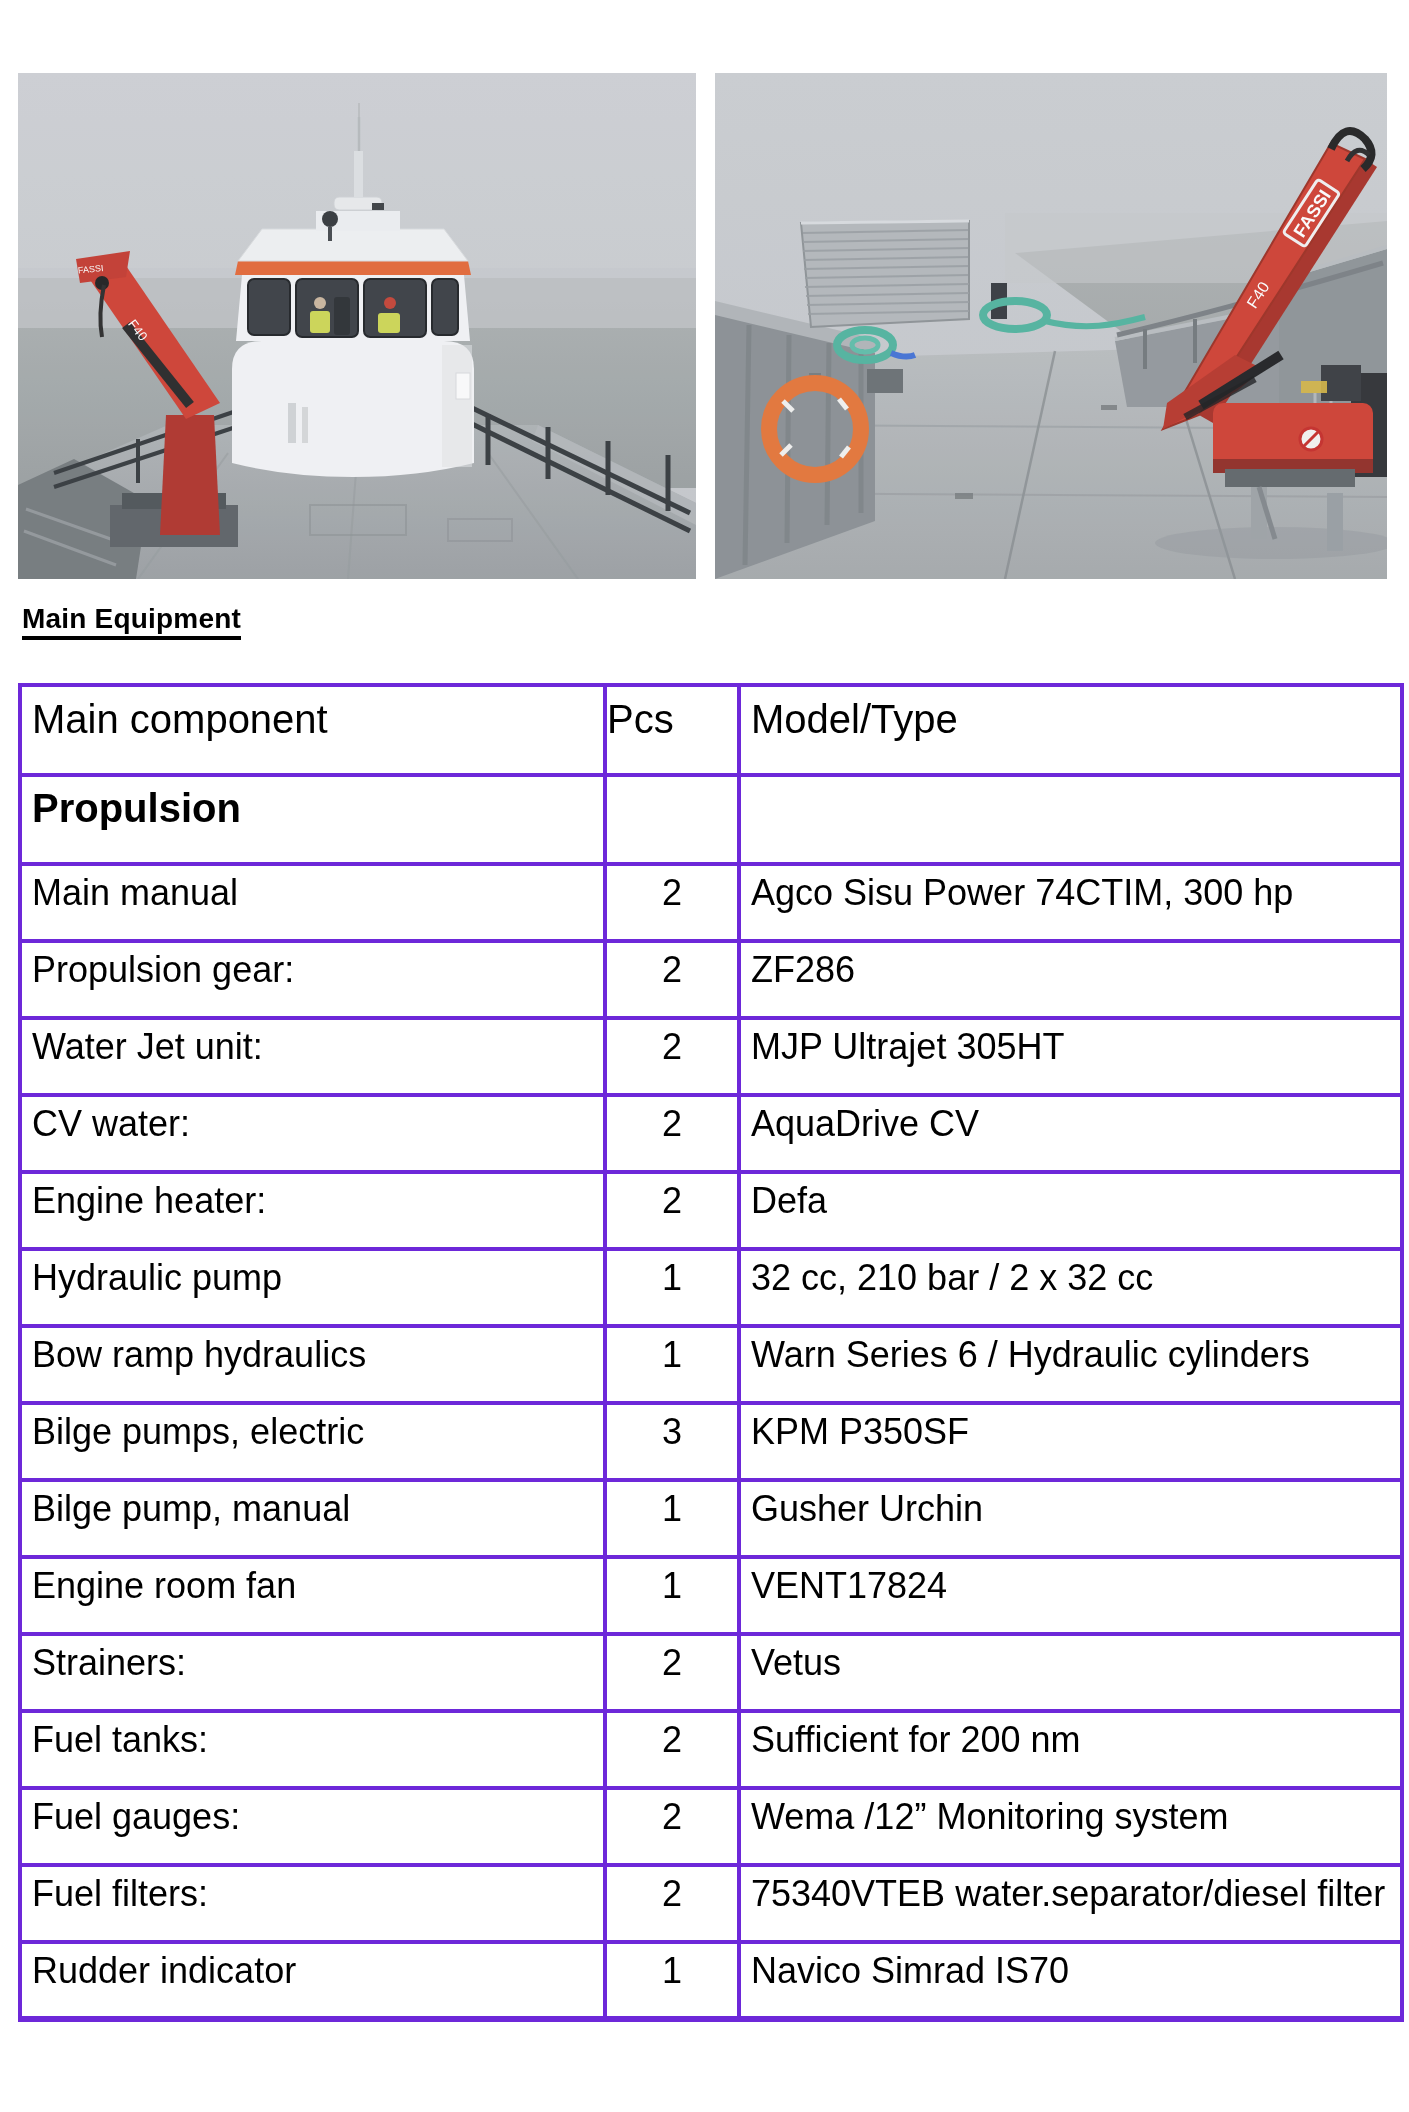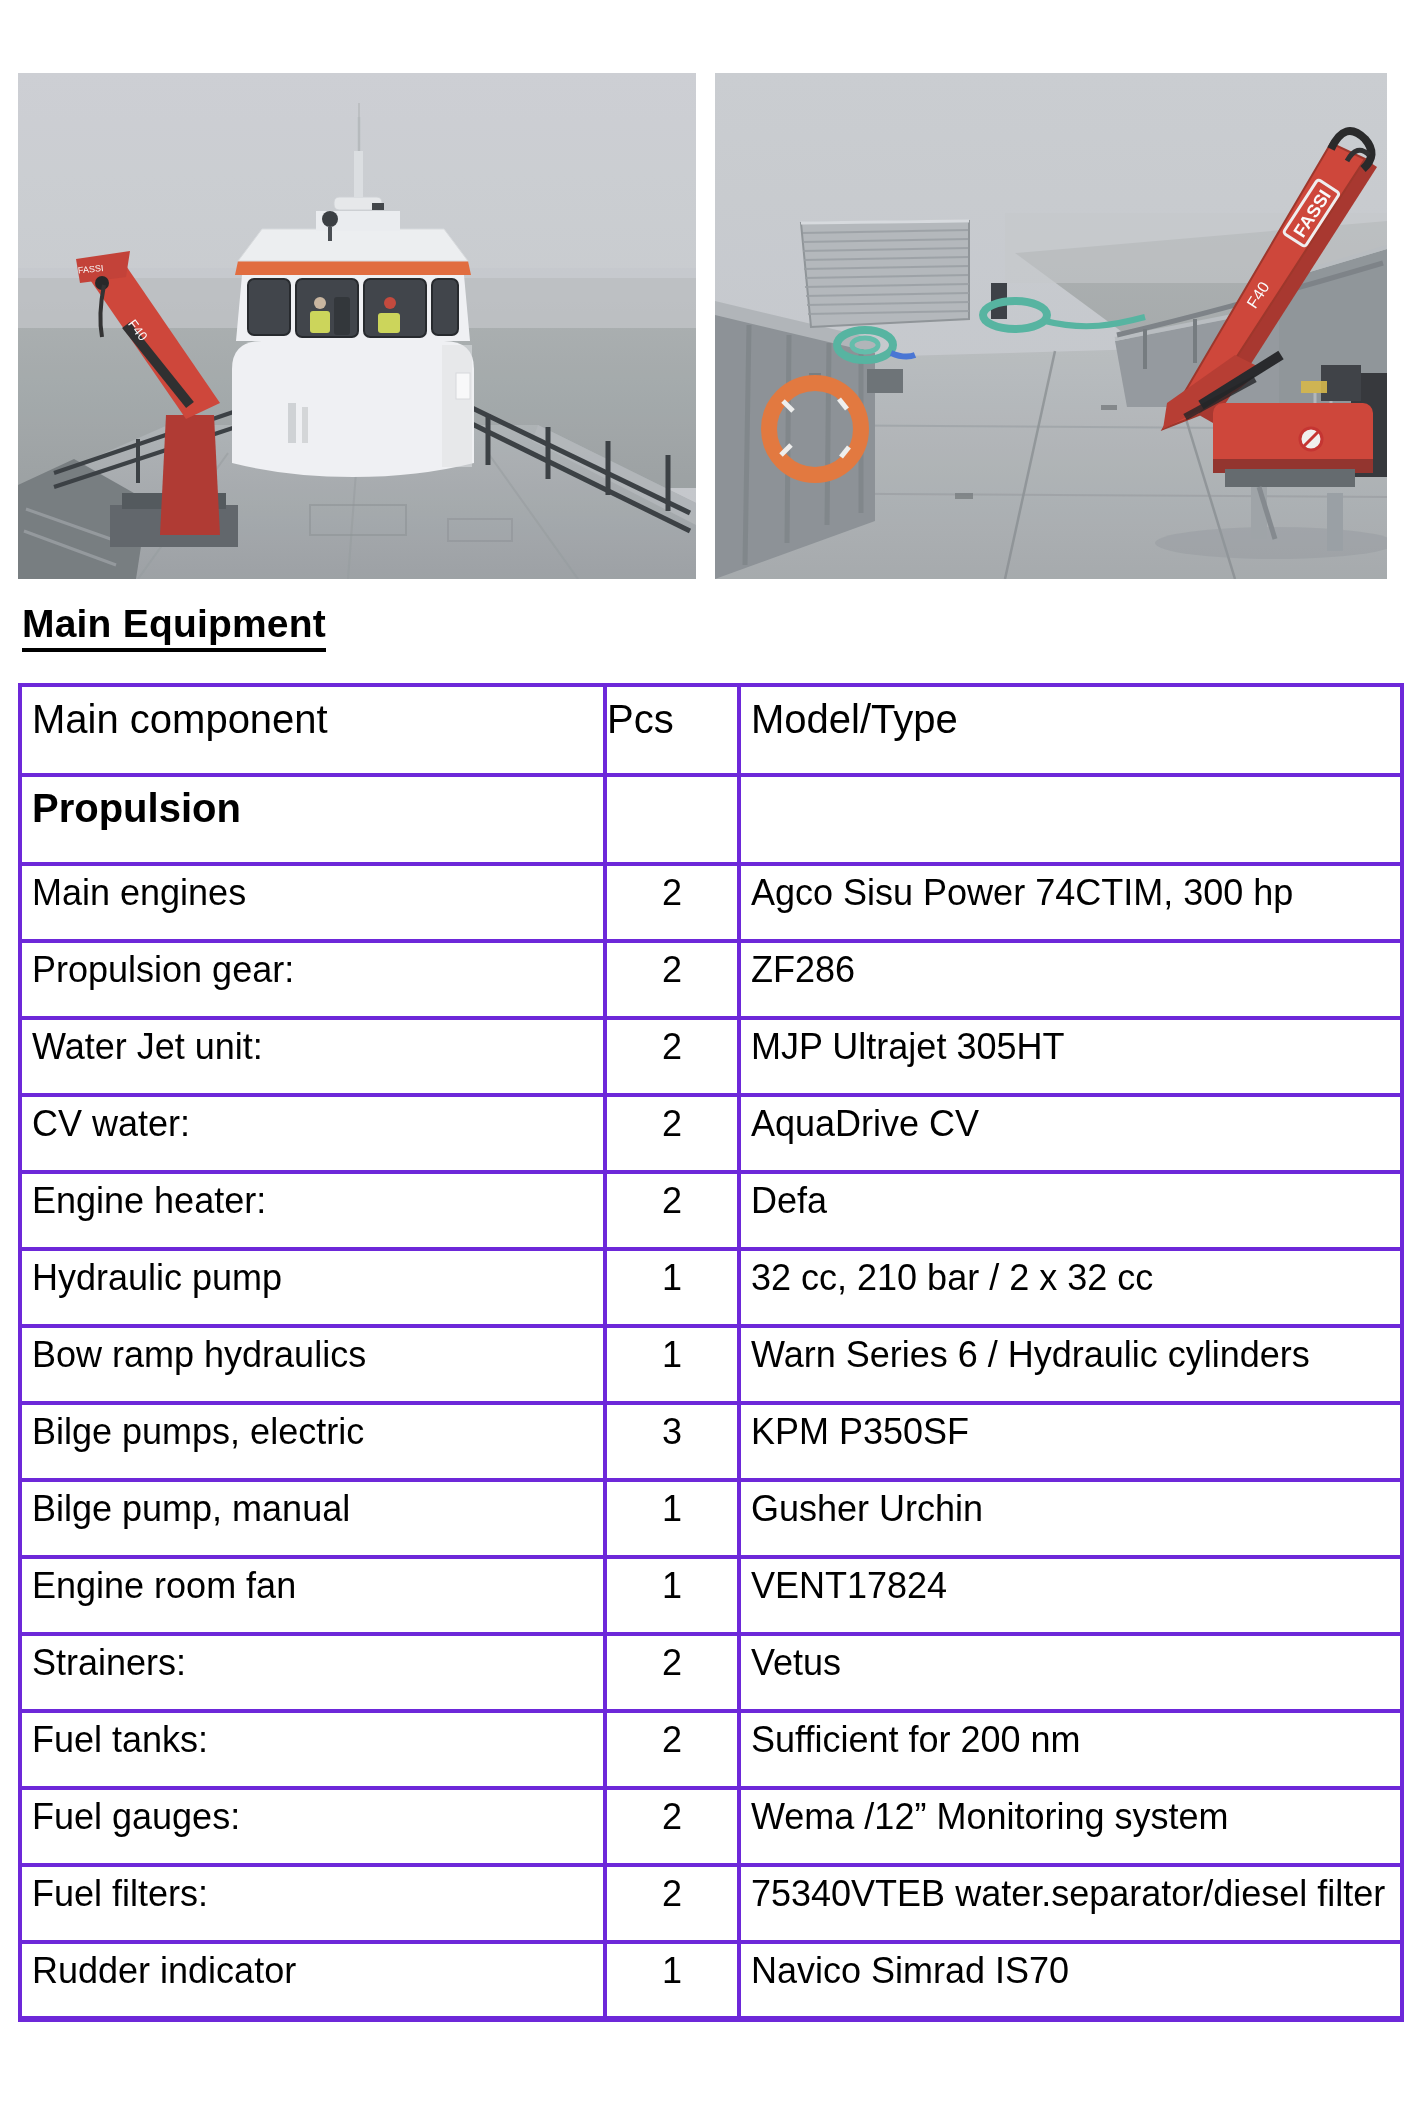--- a/index.html
+++ b/index.html
@@ -2,21 +2,21 @@
 <html><head>
 <meta charset="utf-8">
 <style>
   html,body { margin:0; padding:0; background:#ffffff; }
   body { width:1409px; height:2112px; position:relative; font-family:"Liberation Sans", sans-serif; color:#000; }
 
   .photos { position:absolute; top:73px; left:18px; display:flex; gap:19px; }
   .photo { height:506px; overflow:hidden; background:#c7cace; }
   .photo svg { display:block; }
 
-  .heading { position:absolute; top:604px; left:22px; font-size:39px; font-weight:bold; line-height:1.05;
+  .heading { position:absolute; top:604px; left:22px; font-size:28px; font-weight:bold; line-height:1.05;
              display:inline-block; border-bottom:4px solid #000; padding-bottom:3px; letter-spacing:0.2px; }
 
   table.equip { position:absolute; top:683px; left:18px; width:1382px; border-collapse:collapse; table-layout:fixed; }
   table.equip td, table.equip th { border:4px solid #6d28d9; vertical-align:top; overflow:hidden; white-space:nowrap; box-sizing:border-box; }
   table.equip th { font-weight:normal; font-size:40px; text-align:left; height:90px; padding:10px 6px 0 10px; }
   table.equip th.pcs-col { padding-left:0; padding-right:0; }
   tr.section-row td { font-size:40px; font-weight:bold; height:89px; padding:9px 6px 0 10px; }
   tr.body-row td { font-size:36px; height:77px; padding:6px 6px 0 10px; }
   tr.body-row td.pcs-cell { text-align:center; padding-left:0; padding-right:0; }
   table.equip tr:last-child td { border-bottom-width:6px;margin-top:48px; }
@@ -247,21 +247,21 @@
     <th>Main component</th>
     <th class="pcs-col">Pcs</th>
     <th>Model/Type</th>
   </tr>
   <tr class="section-row">
     <td>Propulsion</td>
     <td></td>
     <td></td>
   </tr>
   <tr class="body-row">
-    <td>Main engines</td>
+    <td>Main manual</td>
     <td class="pcs-cell">2</td>
     <td>Agco Sisu Power 74CTIM, 300 hp</td>
   </tr>
   <tr class="body-row">
     <td>Propulsion gear:</td>
     <td class="pcs-cell">2</td>
     <td>ZF286</td>
   </tr>
   <tr class="body-row">
     <td>Water Jet unit:</td>

